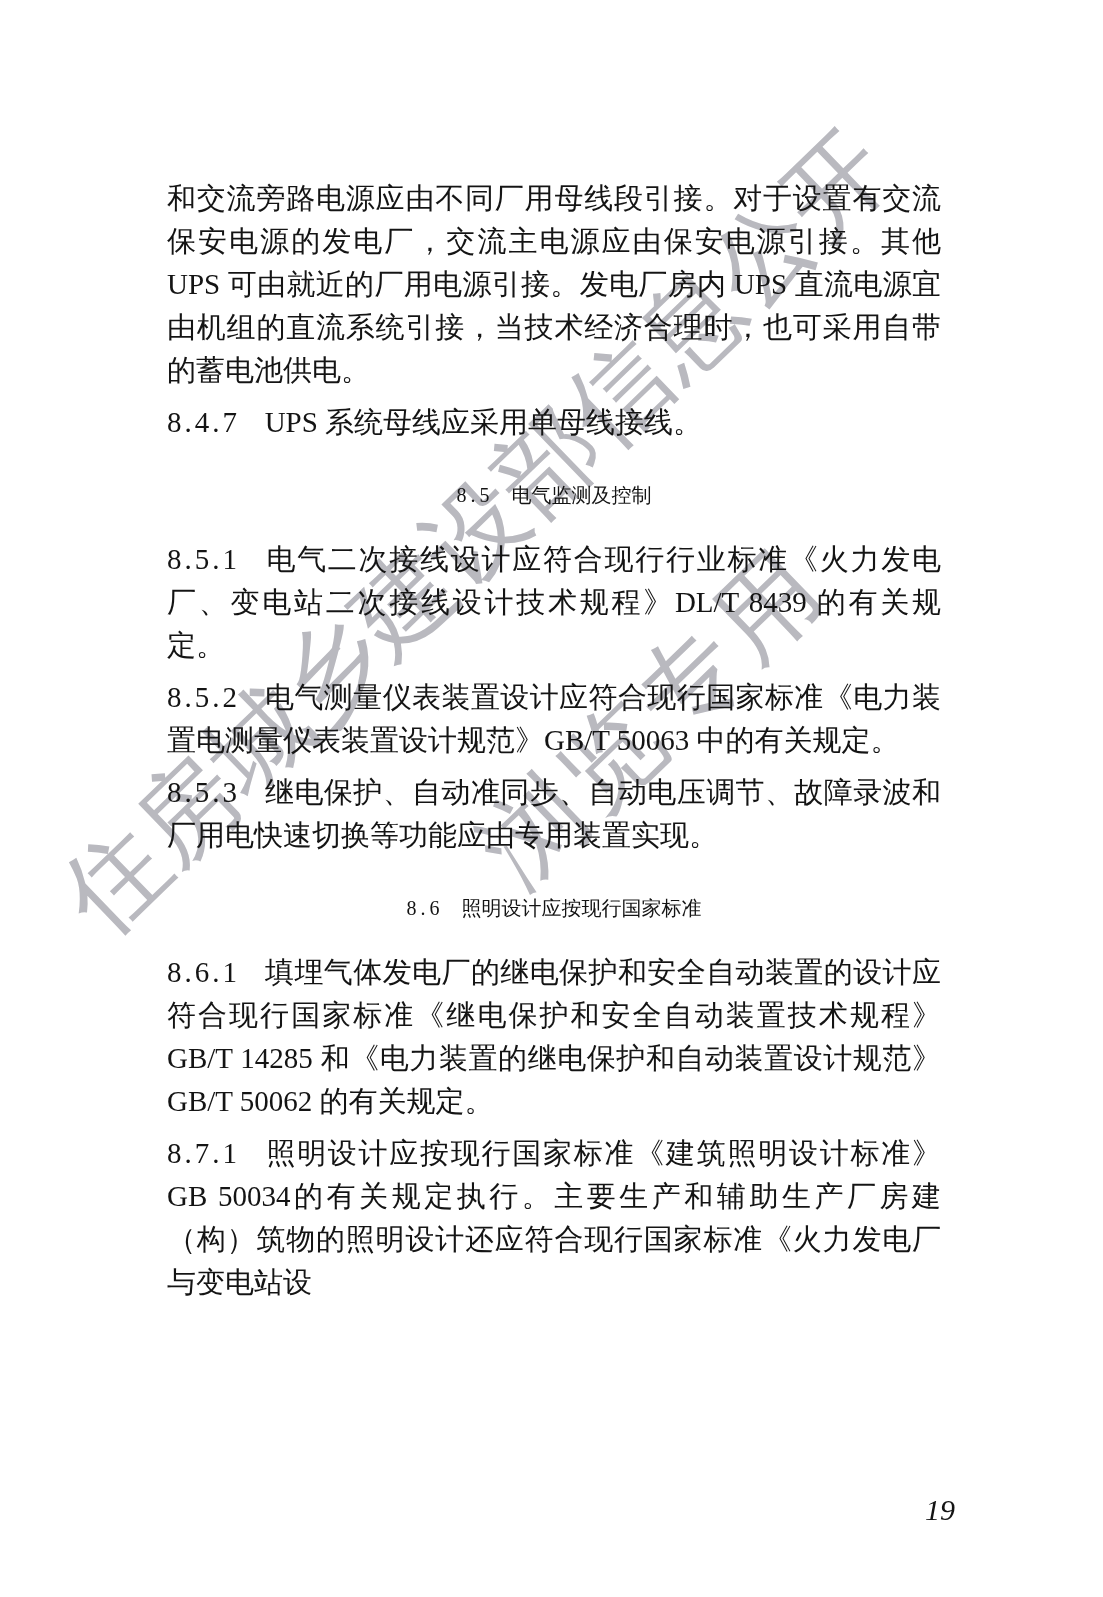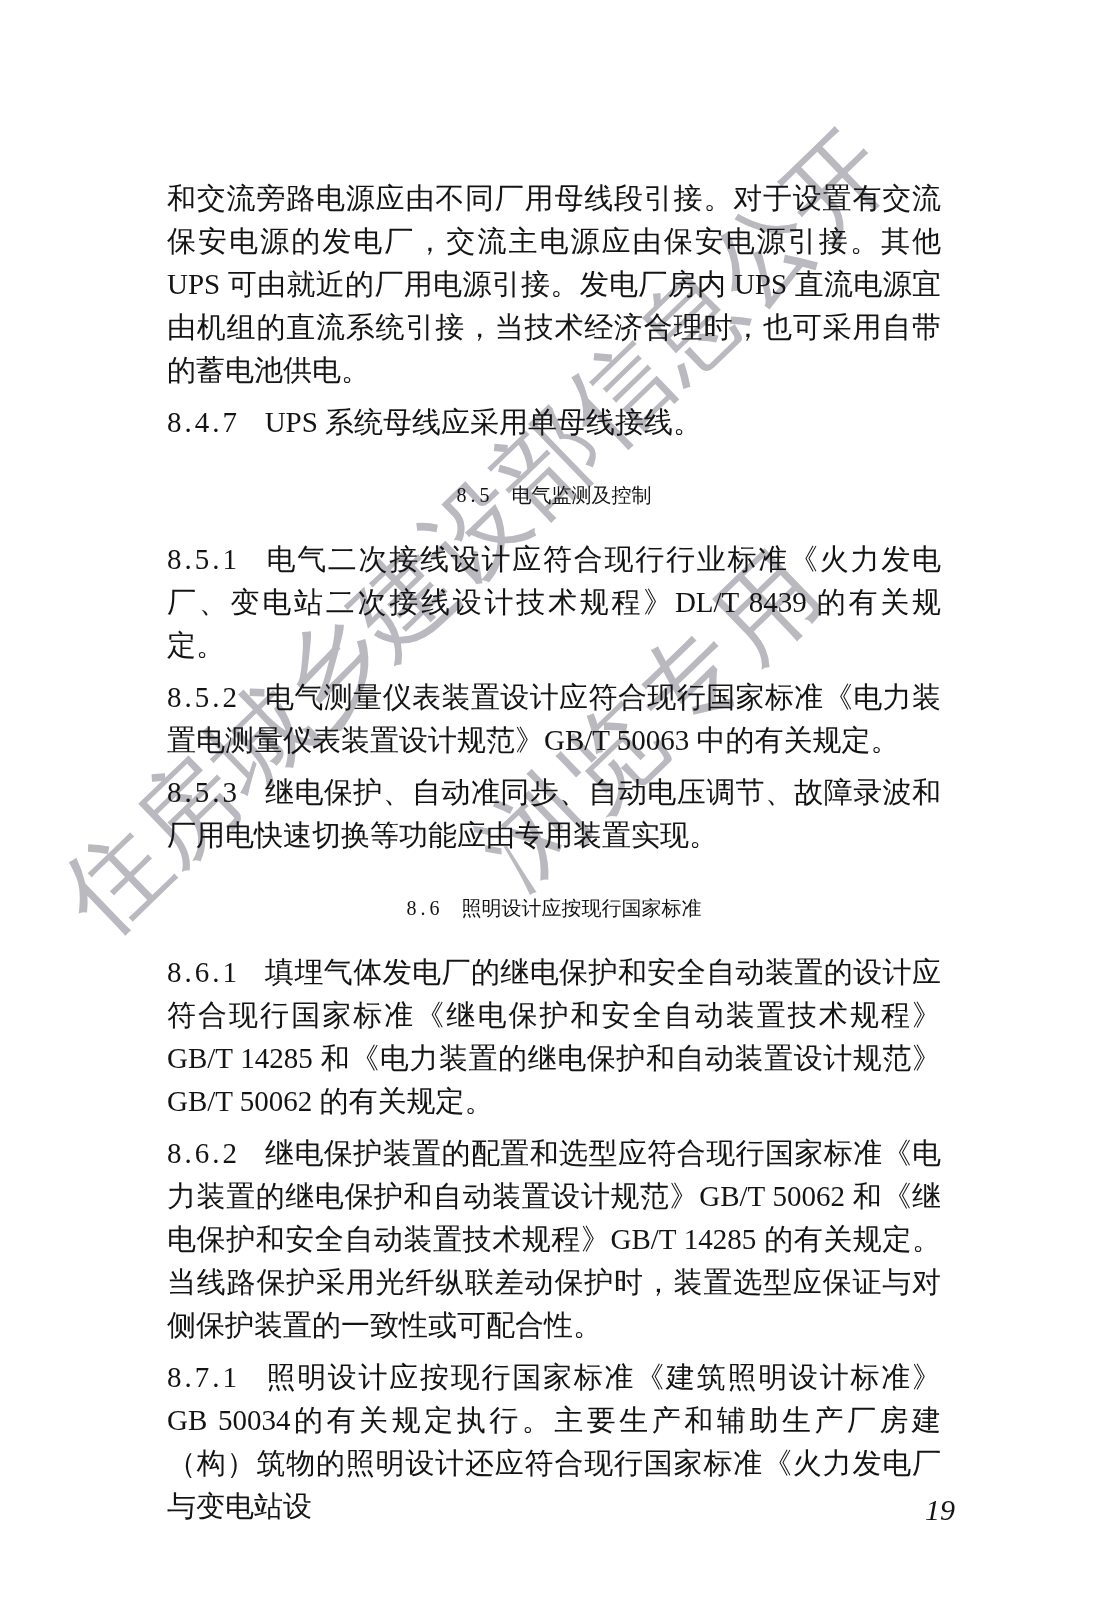--- a/index.html
+++ b/index.html
@@ -92,21 +92,20 @@
     <p class="para"><span class="clause-num">8.5.1</span><span>电气二次接线设计应符合现行行业标准《火力发电厂、变电站二次接线设计技术规程》DL/T 8439 的有关规定。</span></p>
 
     <p class="para"><span class="clause-num">8.5.2</span><span>电气测量仪表装置设计应符合现行国家标准《电力装置电测量仪表装置设计规范》GB/T 50063 中的有关规定。</span></p>
 
     <p class="para"><span class="clause-num">8.5.3</span><span>继电保护、自动准同步、自动电压调节、故障录波和厂用电快速切换等功能应由专用装置实现。</span></p>
 
     <h2 class="sec"><span class="sec-num">8.6</span><span class="sec-title">照明设计应按现行国家标准</span></h2>
 
     <p class="para"><span class="clause-num">8.6.1</span><span>填埋气体发电厂的继电保护和安全自动装置的设计应符合现行国家标准《继电保护和安全自动装置技术规程》GB/T 14285 和《电力装置的继电保护和自动装置设计规范》GB/T 50062 的有关规定。</span></p>
 
-    <p class="para"><span class="clause-num">8.6.2</span><span>继电保护装置的配置和选型应符合现行国家标准《电力装置的继电保护和自动装置设计规范》GB/T 50062 和《继电保护和安全自动装置技术规程》GB/T 14285 的有关规定。当线路保护采用光纤纵联差动保护时，装置选型应保证与对侧保护装置的一致性或可配合性。</span></p>
 
 
     <p class="para"><span class="clause-num">8.7.1</span><span>照明设计应按现行国家标准《建筑照明设计标准》GB 50034的有关规定执行。主要生产和辅助生产厂房建（构）筑物的照明设计还应符合现行国家标准《火力发电厂与变电站设</span></p>
 
   </div>
 
   <div class="pageno">19</div>
 
 </div>
 

